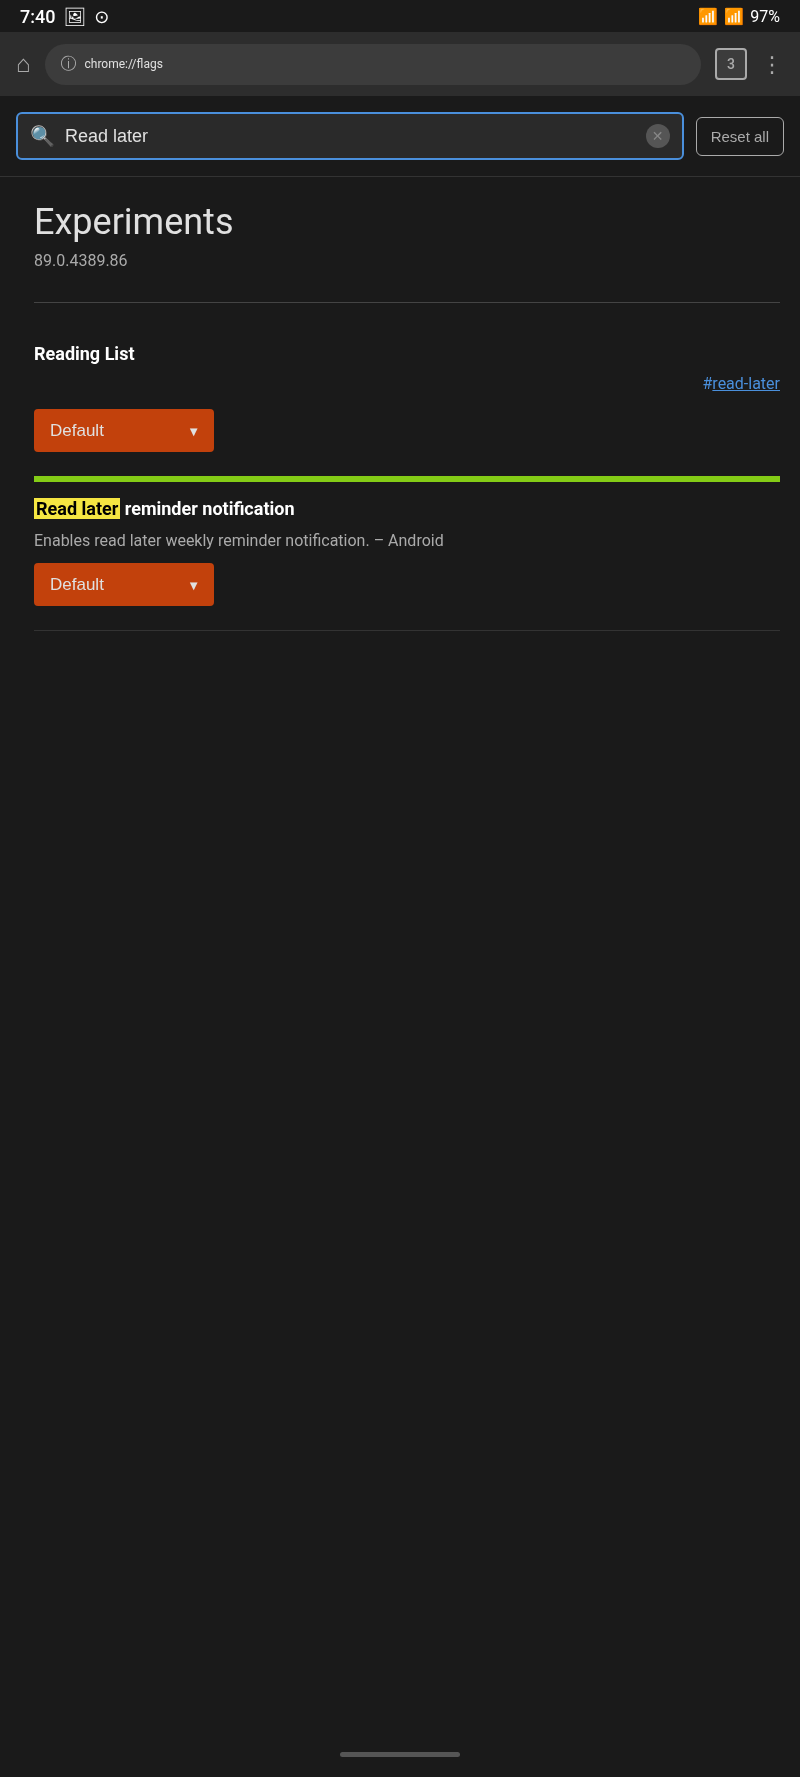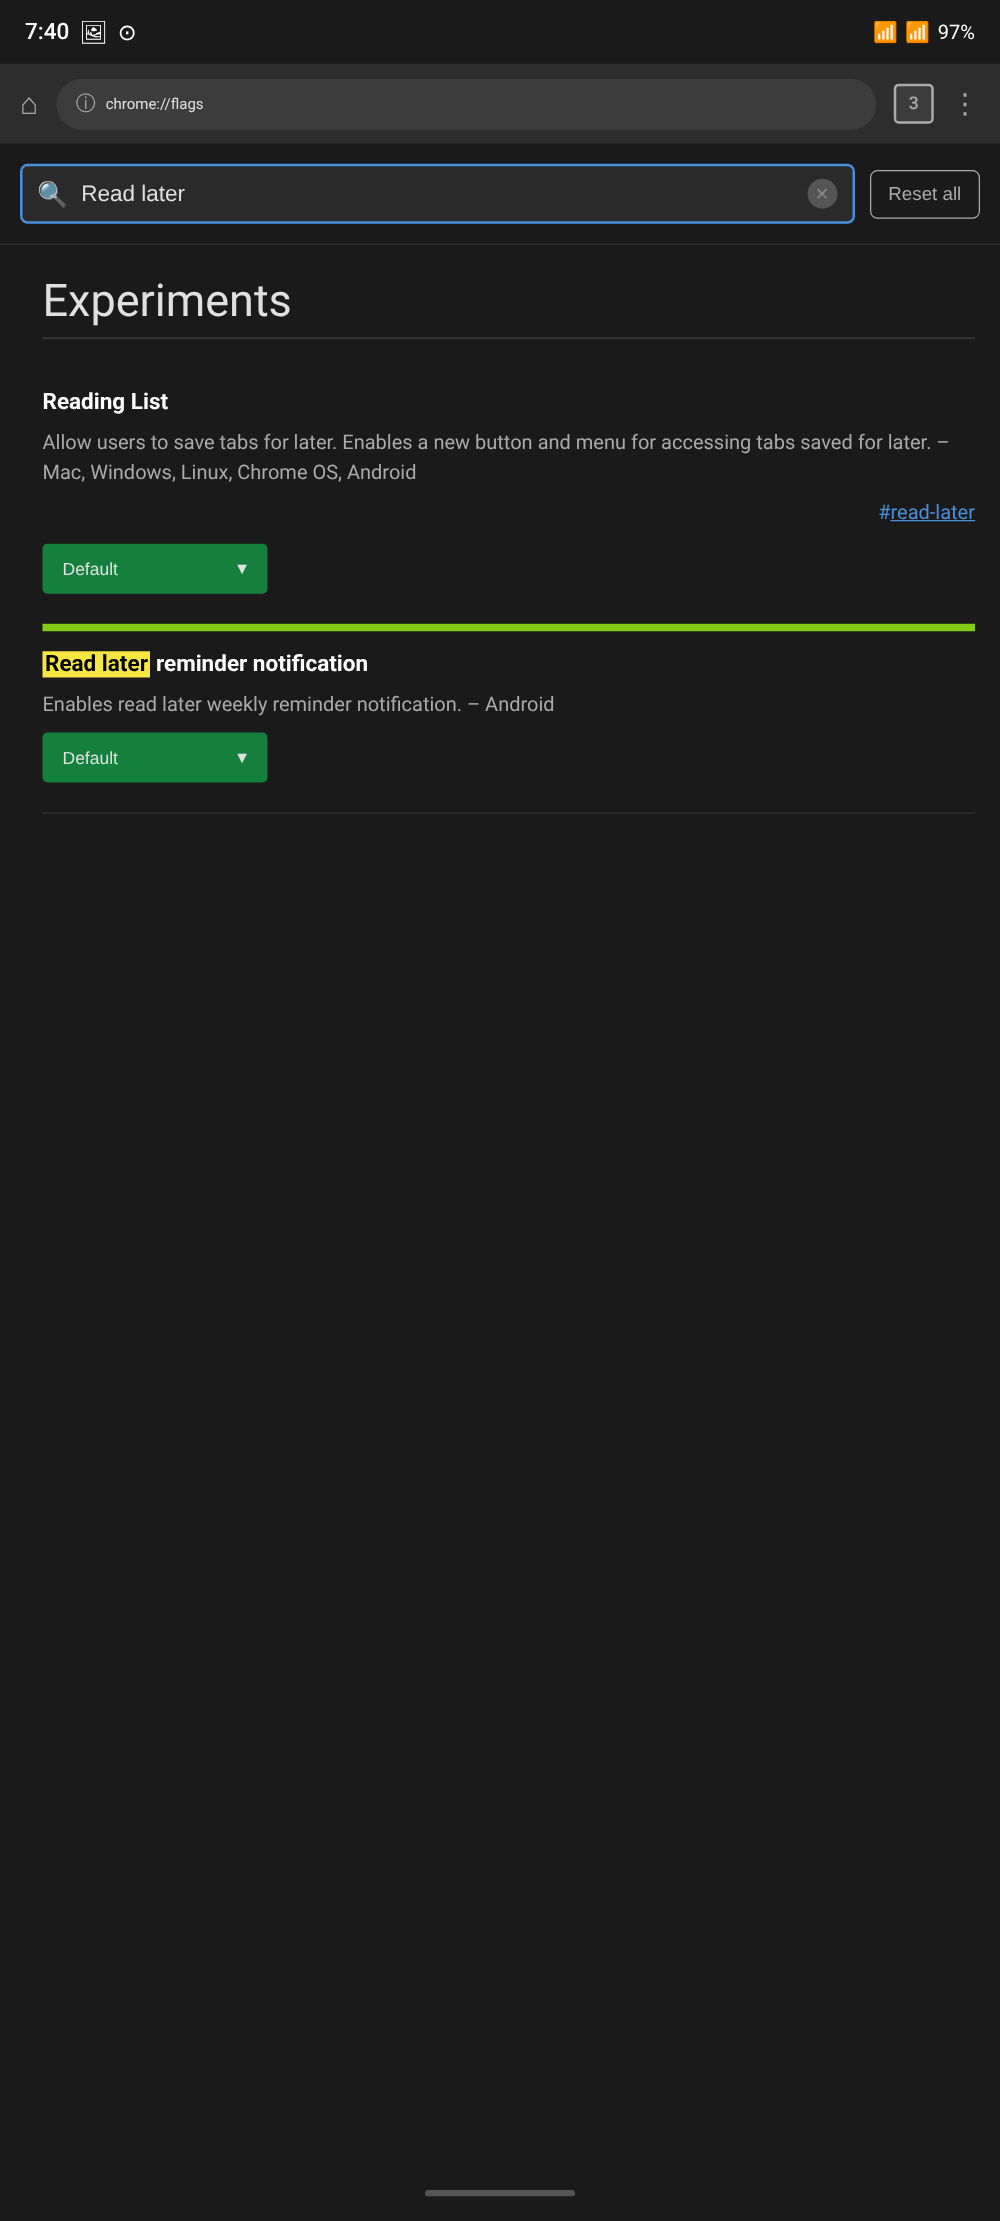--- a/index.html
+++ b/index.html
@@ -14,21 +14,21 @@
       overflow-x: hidden;
     }
 
     
     .status-bar {
       background-color: #1a1a1a;
       display: flex;
       justify-content: space-between;
       align-items: center;
       padding: 8px 20px;
-      height: 51px;
+      height: 32px;
     }
 
     .status-left {
       font-size: 18px;
       font-weight: 500;
       color: #ffffff;
       display: flex;
       align-items: center;
       gap: 8px;
     }
@@ -245,25 +245,25 @@
     .flag-tag {
       color: #4a8fdb;
       font-size: 16px;
       margin-bottom: 16px;
       display: block;
       text-align: right;
     }
 
     
     .dropdown {
-      background-color: #15803d;
+      background-color: #c2410c;
       border: none;
       border-radius: 4px;
       color: #e0e0e0;
-      font-size: 14px;
+      font-size: 17px;
       padding: 12px 16px;
       padding-right: 40px;
       appearance: none;
       -webkit-appearance: none;
       cursor: pointer;
       position: relative;
       min-width: 180px;
     }
 
     .dropdown-wrapper {
@@ -332,31 +332,31 @@
     <input class="search-input" type="text" value="Read later" style="">
     <div class="clear-icon">✕</div>
   </div>
   <button class="reset-button">Reset all</button>
 </div>
 
 <div class="divider"></div>
 
 <div class="main-content">
   <h1 class="experiments-title">Experiments</h1>
+  <p class="version-text">89.0.4389.86</p>
 
   <div class="tabs-container">
   </div>
 
   <div class="flags-list">
 
     <div class="flag-item">
       <div class="flag-name">
         <span>Reading List</span>
       </div>
-      <div class="flag-description">Allow users to save tabs for later. Enables a new button and menu for accessing tabs saved for later. – Mac, Windows, Linux, Chrome OS, Android</div>
       <a class="flag-tag">
         <span>#</span><span style="text-decoration: underline; text-decoration-color: #4a8fdb; color: #4a8fdb;">read-later</span>
       </a>
       <div class="dropdown-wrapper">
         <select class="dropdown">
           <option>Default</option>
           <option>Enabled</option>
           <option>Disabled</option>
         </select>
         

